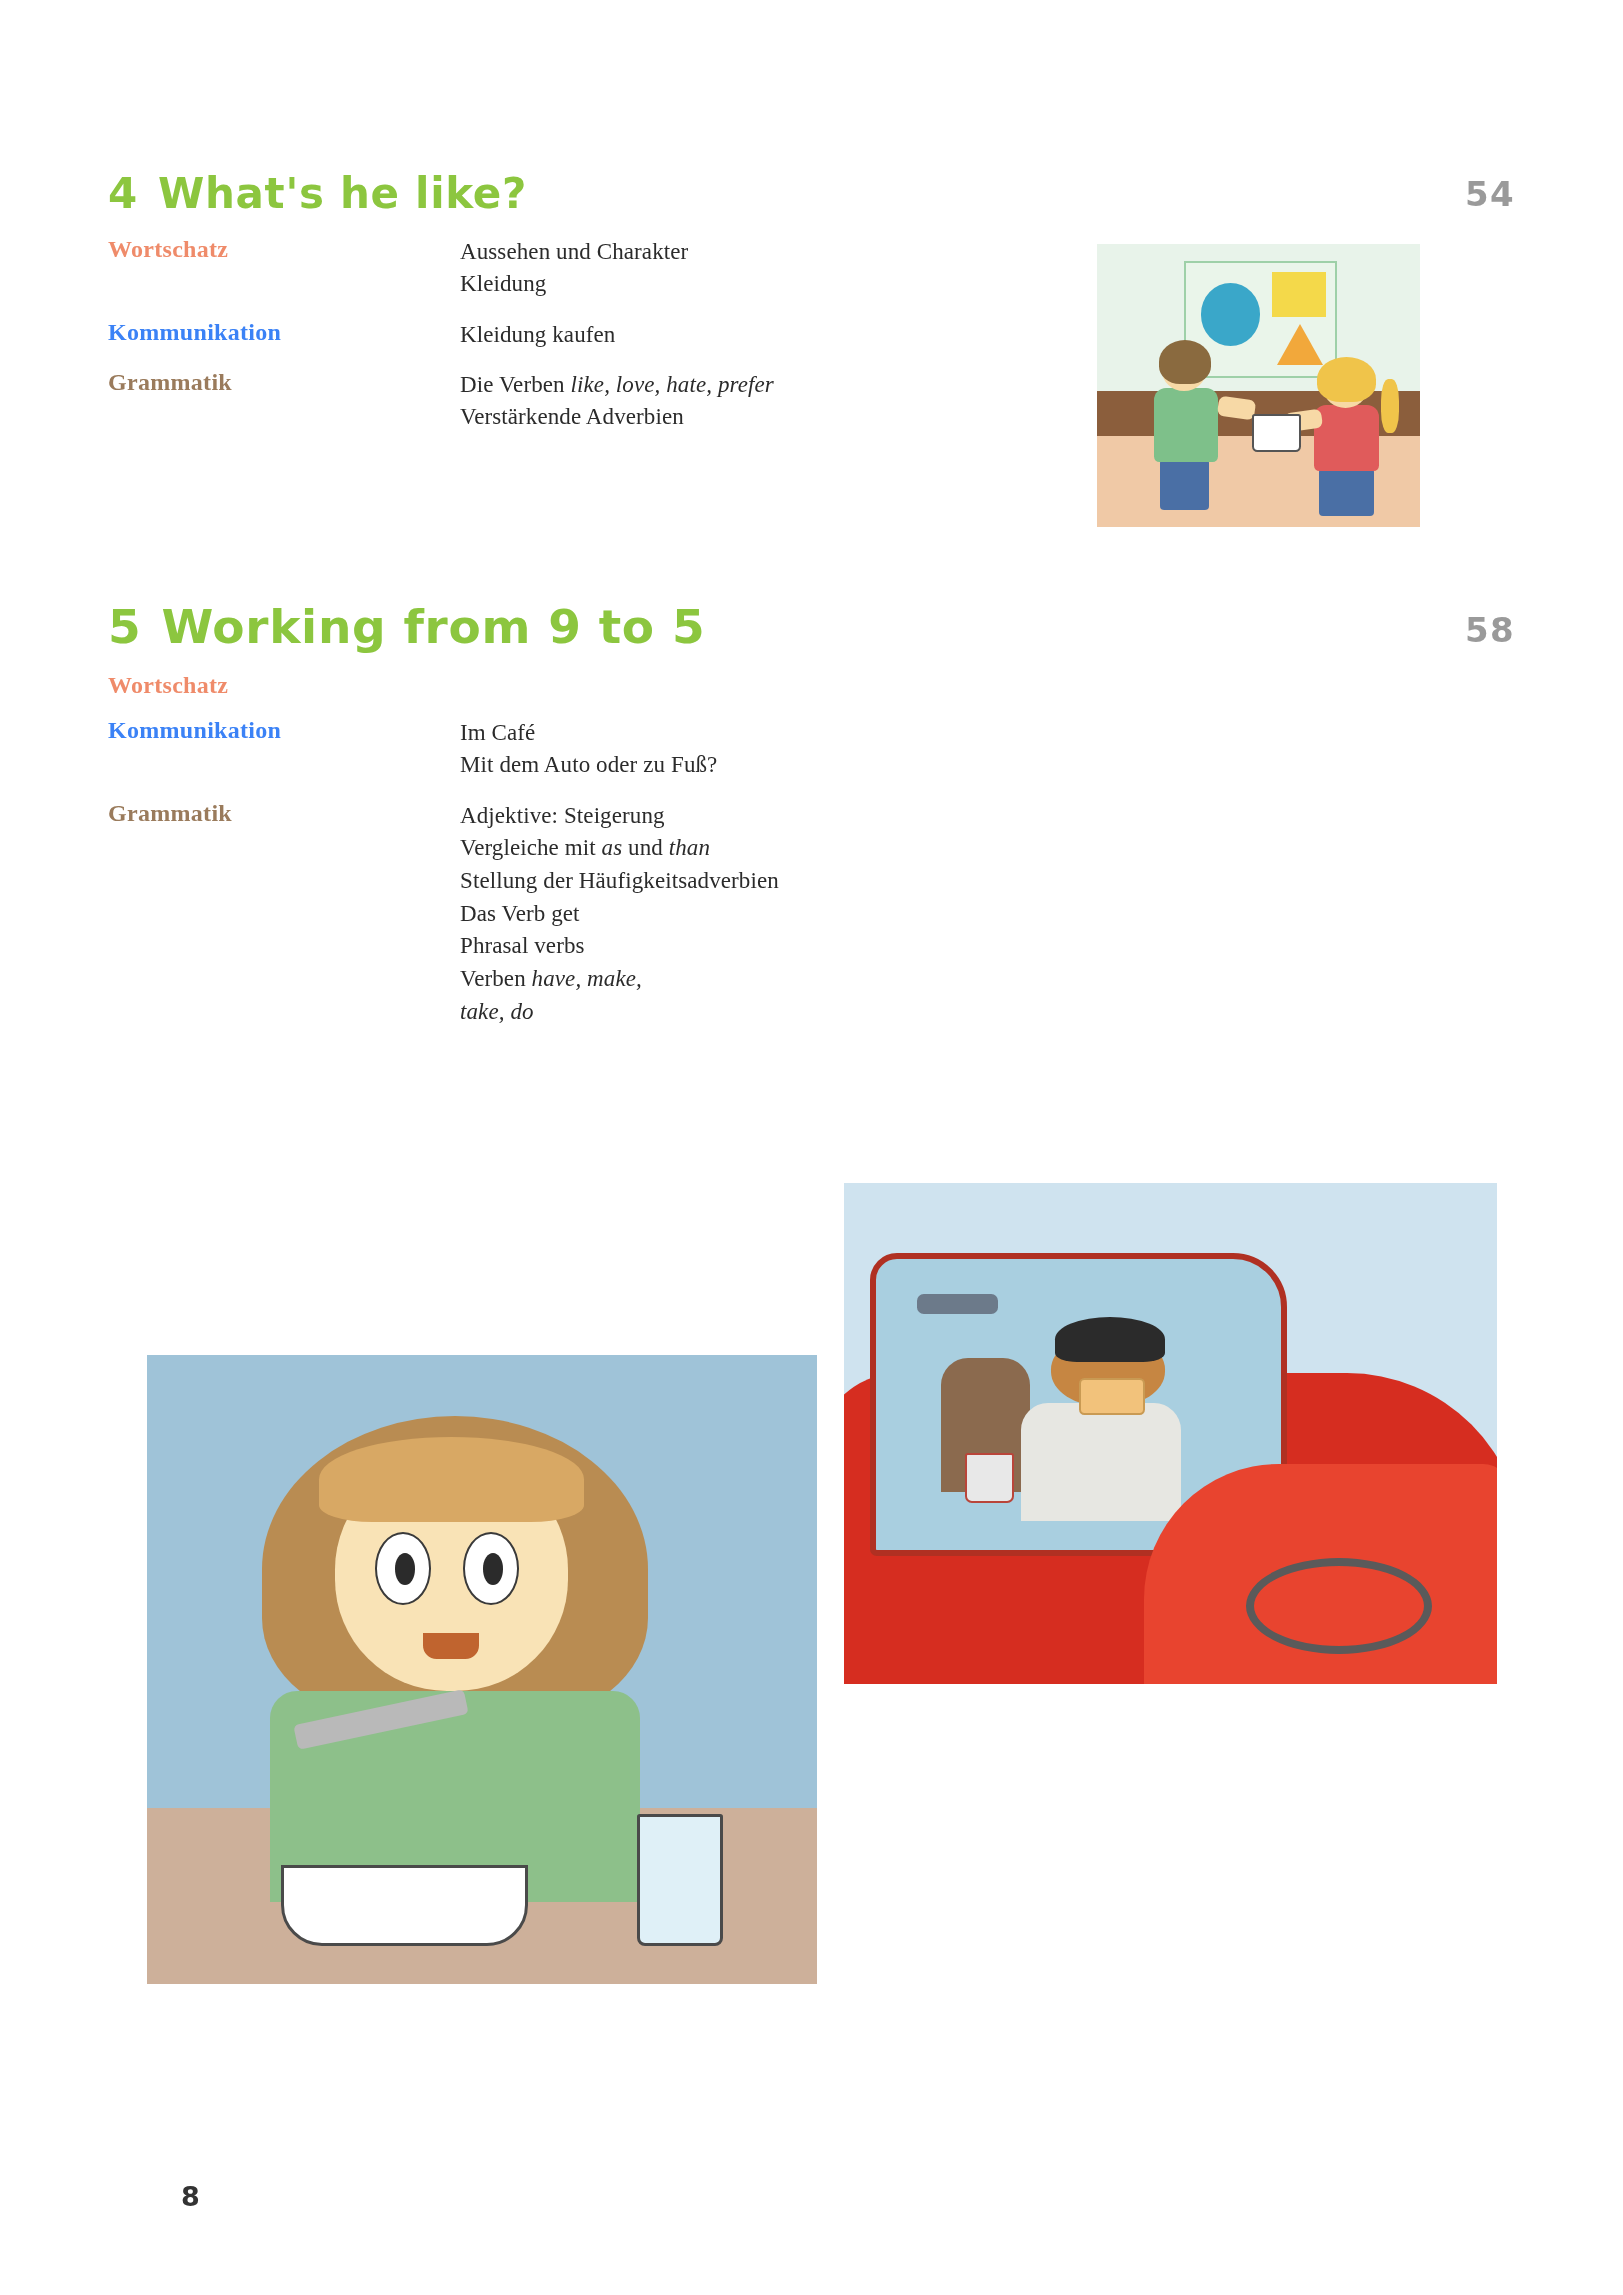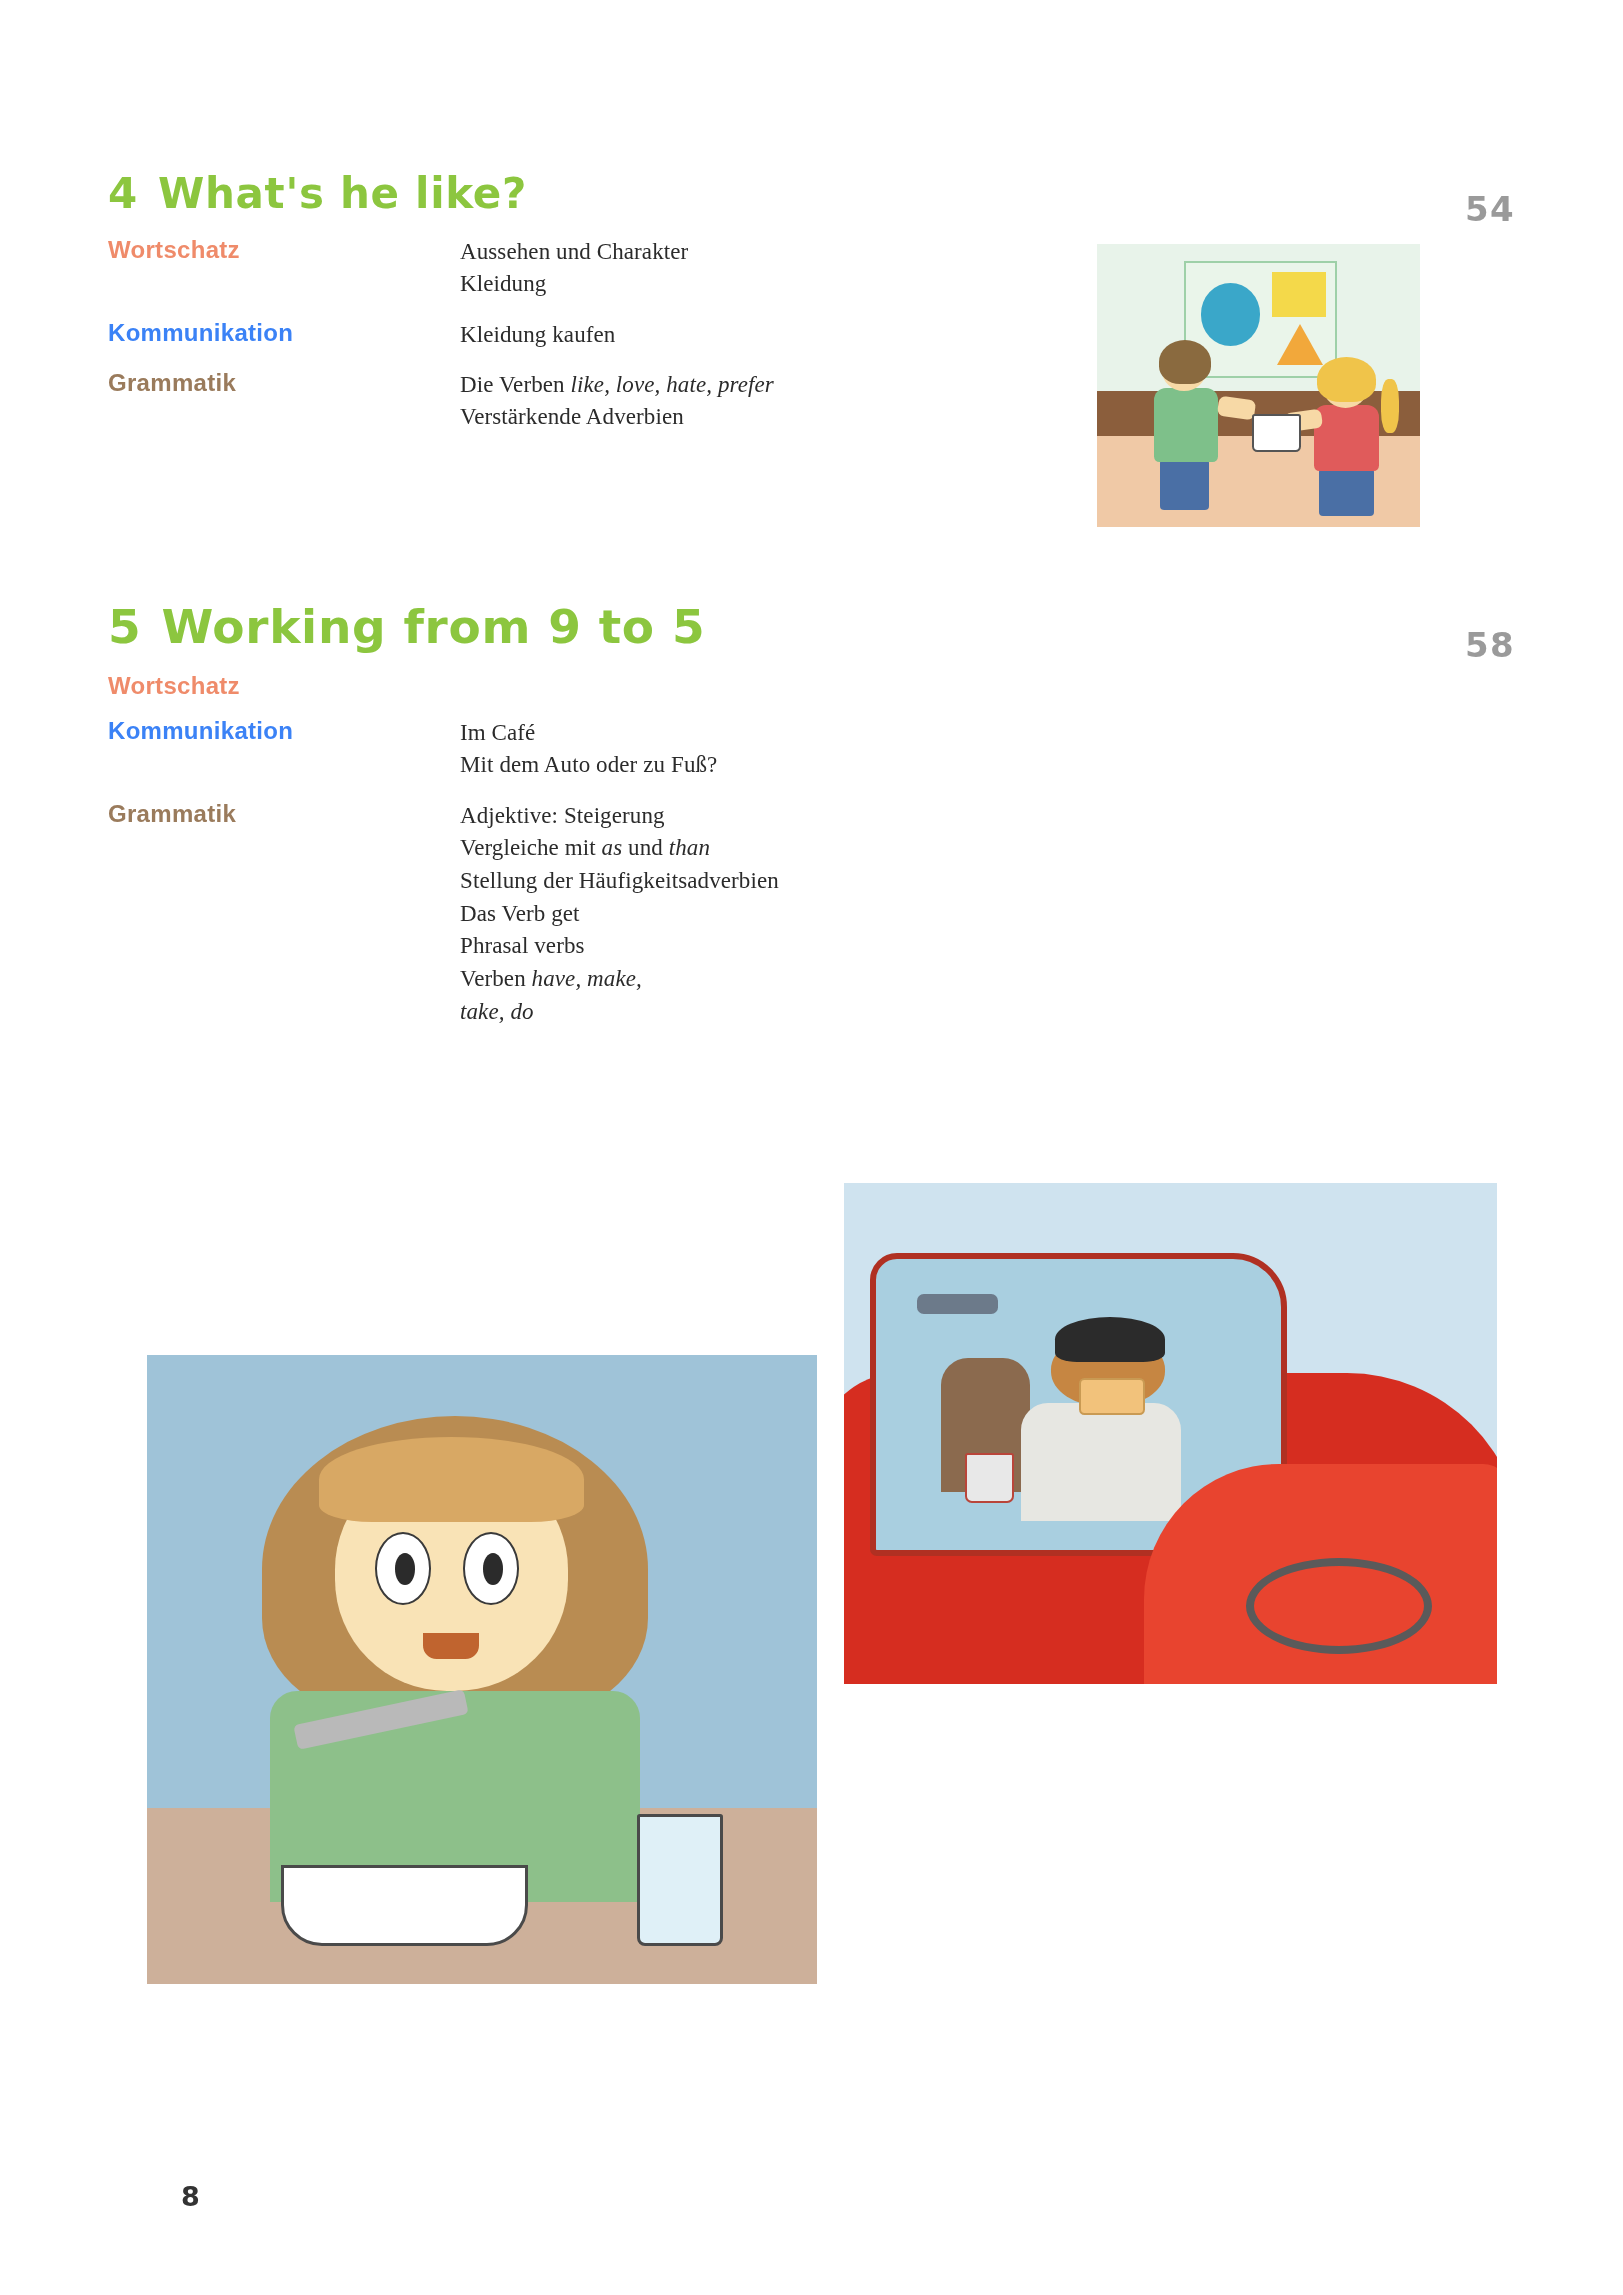--- a/index.html
+++ b/index.html
@@ -46,37 +46,36 @@
 
   .page-num-right {
     position: absolute;
     right: 0;
     top: 5.4px;
     font-family: "DejaVu Sans", sans-serif;
     font-weight: bold;
     font-size: 34px;
     color: #9a9a9a;
     letter-spacing: 1.4px;
-    margin-top: 15px;
   }
   .unit-5 .page-num-right { top: 10.8px; }
 
   .rows {
     position: relative;
     margin-top: 17.6px;
   }
   .row {
     display: flex;
     align-items: flex-start;
     margin-bottom: 17.6px;
   }
   .row-label {
     width: 352px;
     flex: 0 0 352px;
-    font-family: Liberation Sans, sans-serif;
+    font-family: Liberation Serif, serif;
     font-weight: bold;
     font-size: 24px;
     letter-spacing: 0.3px;
     line-height: 1.15;
   }
   .lbl-wortschatz { color: #ef8b6a; }
   .lbl-kommunikation { color: #3b82f6; }
   .lbl-grammatik { color: #9a7b5c; }
 
   .row-content {

